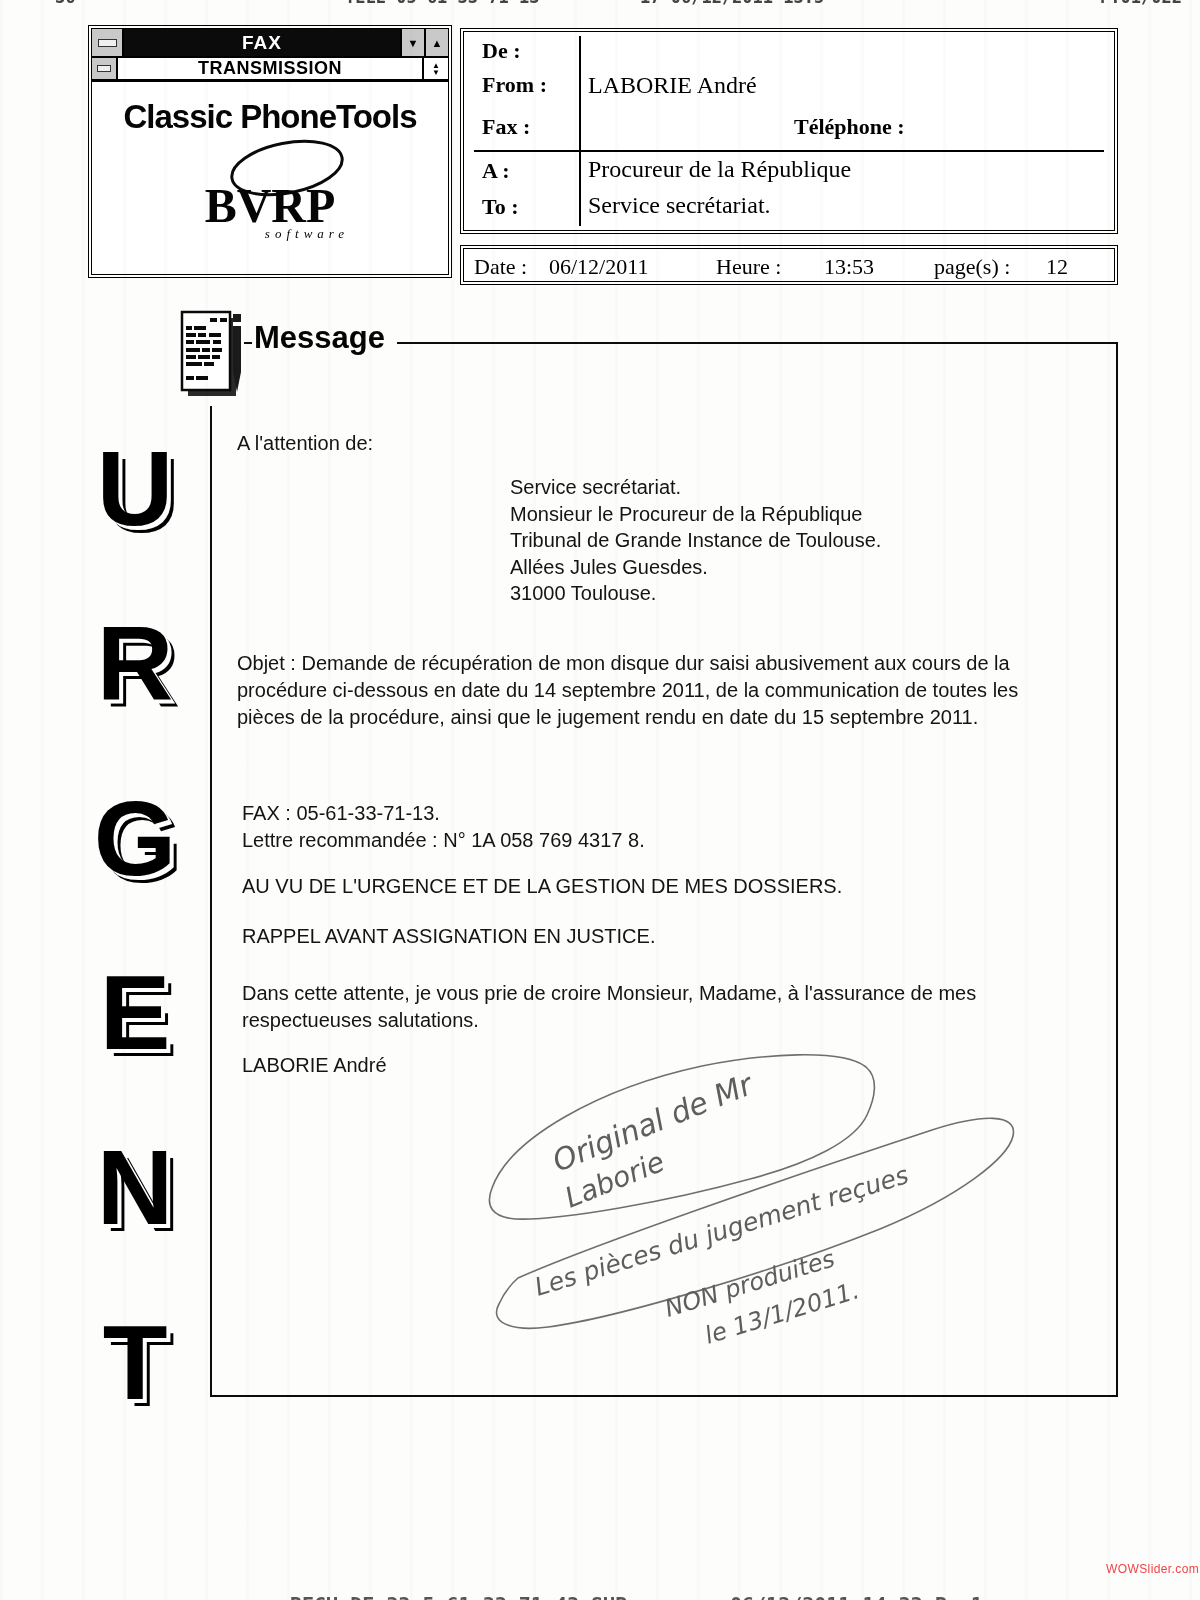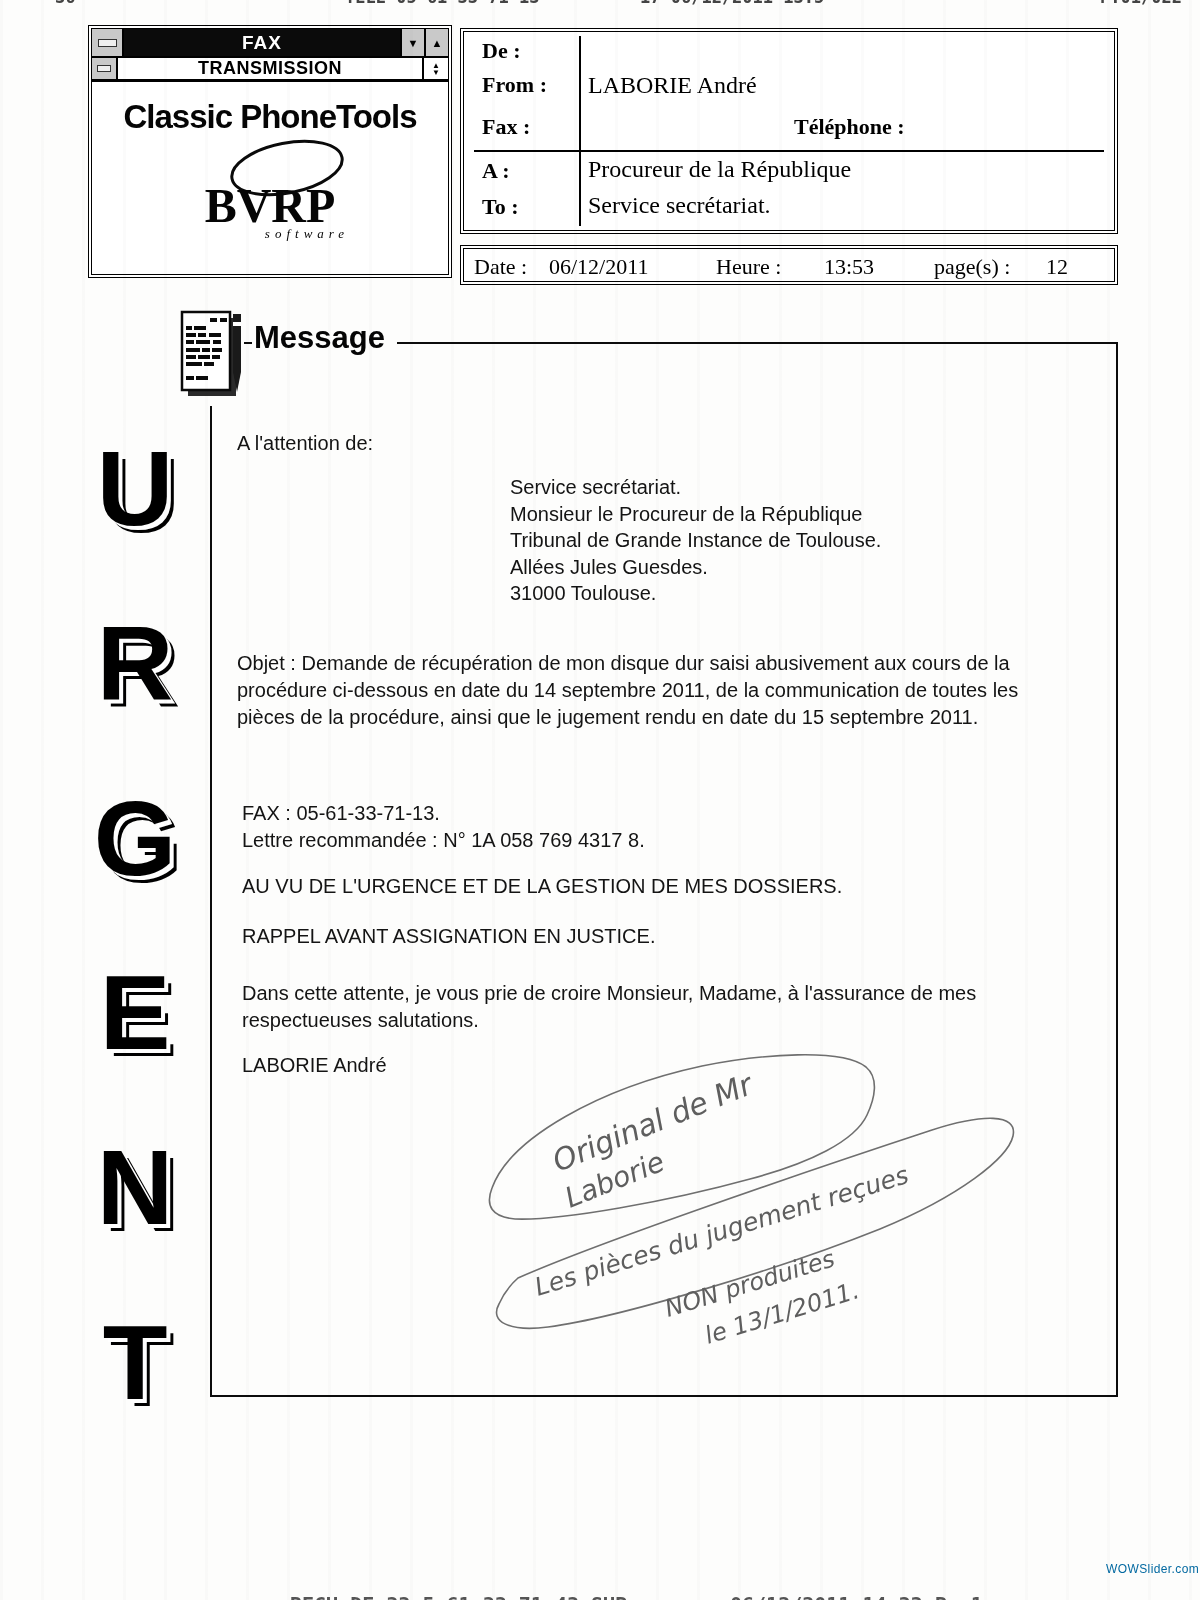--- a/index.html
+++ b/index.html
@@ -60,21 +60,21 @@
   }
 
   
   .body-text{position:absolute;font-size:20px;color:#141414;line-height:27px;}
   .addr{line-height:26.6px;}
 
   
   .handwriting{position:absolute;left:450px;top:1020px;z-index:3;}
   .hand-text{font-family:"DejaVu Sans",sans-serif;font-style:italic;fill:#5e5e5e;}
 
-  .watermark{position:absolute;left:1106px;top:1562px;font-size:12px;color:#0369a1;letter-spacing:0.4px;z-index:60;}
+  .watermark{position:absolute;left:1106px;top:1562px;font-size:12px;color:#ef4444;letter-spacing:0.4px;z-index:60;}
 </style>
 </head>
 <body>
 
 <div class="page">
   <div class="scan-streaks"></div>
 
   <div class="edge-top">
     <span style="left:55px">36</span>
     <span style="left:345px">TELE 05-61-33-71-13</span>

